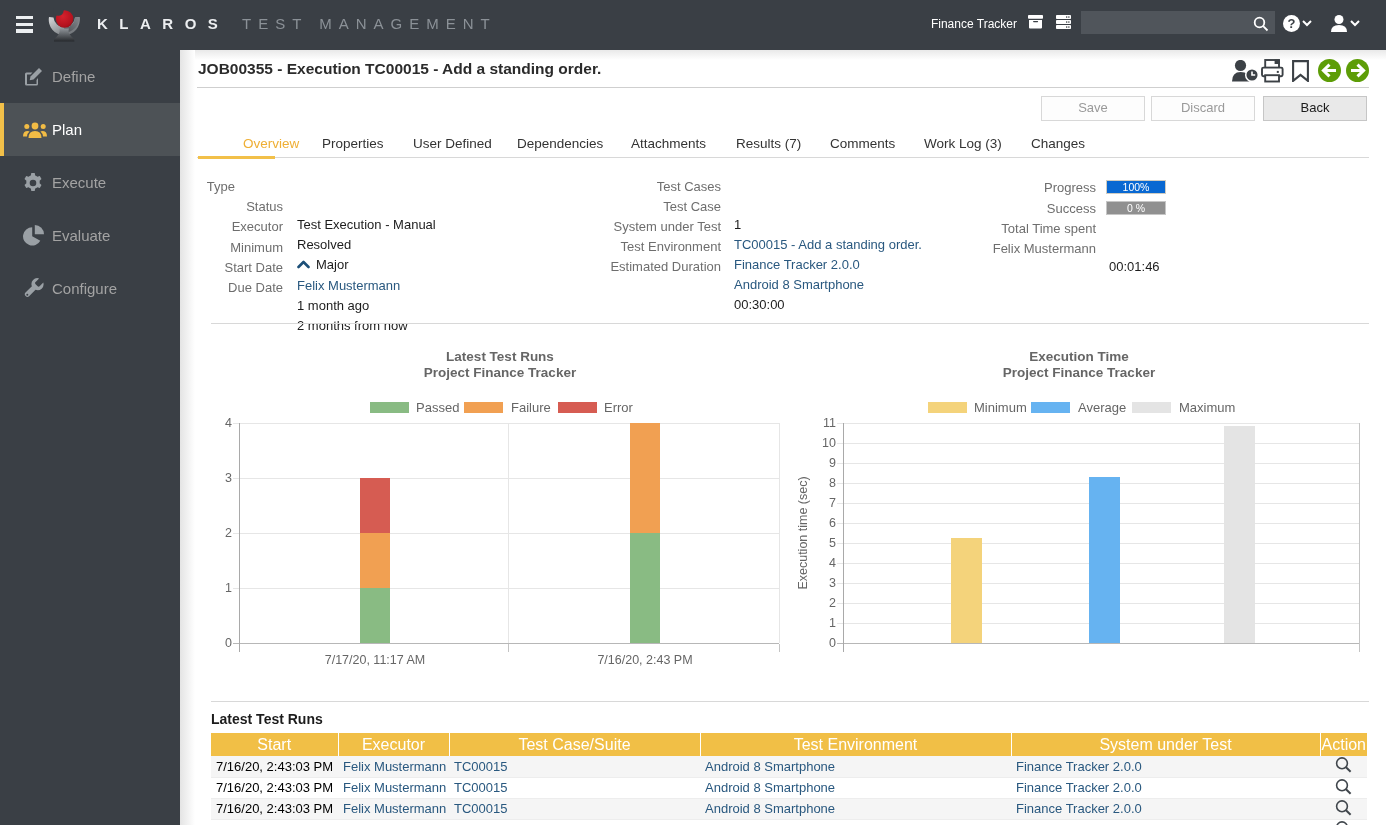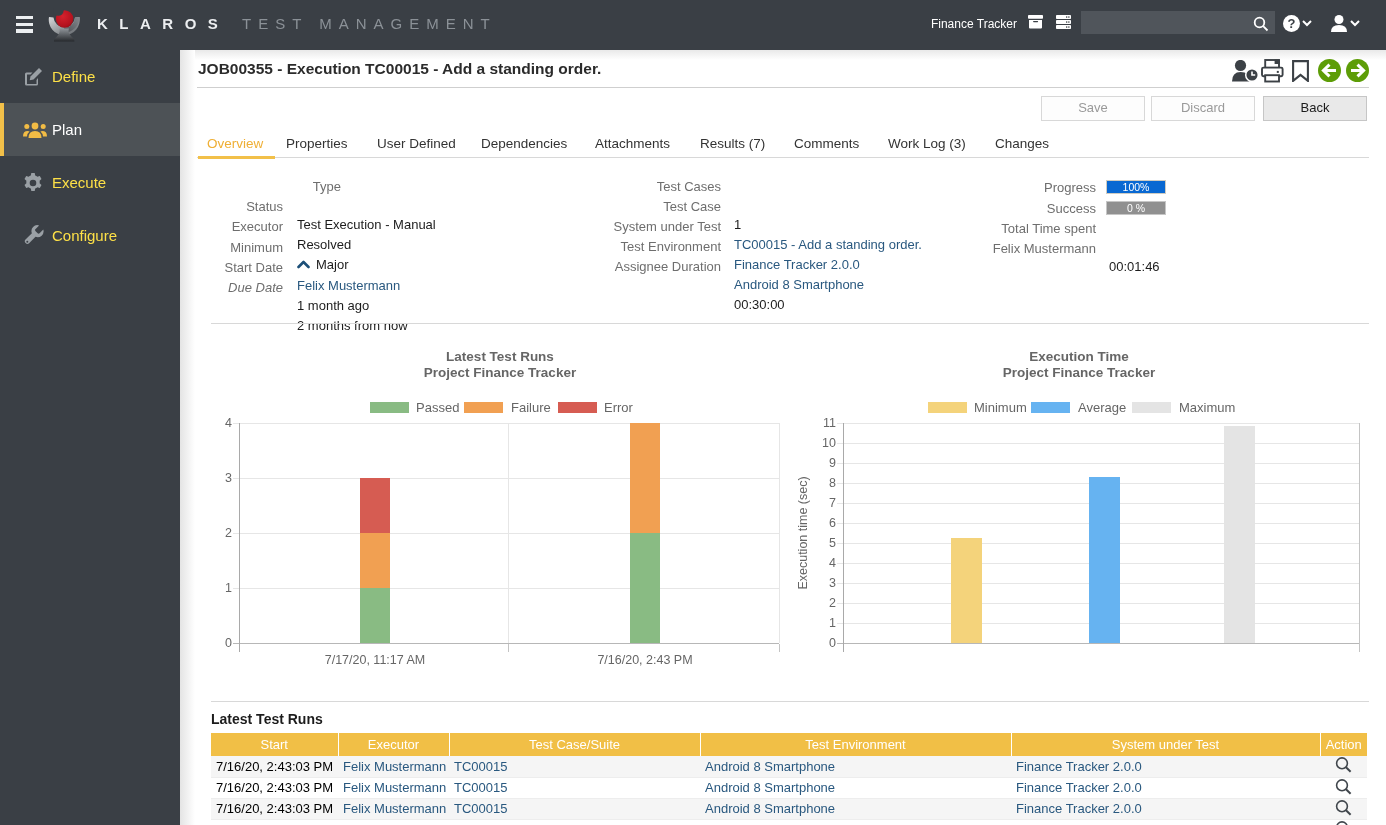--- a/index.html
+++ b/index.html
@@ -7,49 +7,49 @@
   .abs { position:absolute; }
   
   #header { position:absolute; top:0; left:0; width:1386px; height:50px; background:#3a3f45; z-index:30; }
   #burger div { width:17px; height:3.4px; background:#eceff1; margin-bottom:3.2px; }
   #klaros { position:absolute; left:97px; top:15px; color:#eceef0; font-size:15px; font-weight:bold; letter-spacing:11.5px; }
   #testman { position:absolute; left:242px; top:15px; color:#8b9197; font-size:15px; font-weight:normal; letter-spacing:7px; }
   #ftracker { position:absolute; left:917px; top:17px; width:100px; text-align:right; color:#fff; font-size:12px; }
   #searchbox { position:absolute; left:1081px; top:11px; width:194px; height:23px; background:#50555b; }
   
   #sidebar { position:absolute; top:50px; left:0; width:180px; height:775px; background:#3a3f45; z-index:20; }
-  .nav-item { position:relative; height:53px; display:flex; align-items:center; color:#fde047; font-size:15px; }
+  .nav-item { position:relative; height:53px; display:flex; align-items:center; color:#a3a3a3; font-size:15px; }
   .nav-item svg { position:absolute; left:23px; }
   .nav-item span { position:absolute; left:52px; }
   .nav-item.active { background:#4d5256; color:#fff; }
   .nav-item.active::before { content:""; position:absolute; left:0; top:0; width:4px; height:53px; background:#f2c049; }
   
   #main { position:absolute; top:50px; left:180px; width:1206px; height:775px; background:#fff; }
   #topshadow { position:absolute; top:0; left:0; width:1206px; height:10px; background:linear-gradient(#e9e9e9,#ffffff); }
   #leftshadow { position:absolute; top:0; left:0; width:15px; height:775px; background:linear-gradient(90deg,#e4e4e4,#ffffff); }
   #title { position:absolute; left:18px; top:10px; font-size:15.5px; font-weight:bold; color:#2b2b2b; }
   #titleline { position:absolute; left:17px; top:37px; width:1172px; border-top:1px solid #cfcfcf; }
   .btn { position:absolute; top:46px; width:104px; height:25px; font-size:13px; text-align:center; line-height:22px; border:1px solid #d8d8d8; background:#fdfdfd; color:#9a9a9a; }
   #btn-back { background:#e9e9e9; border:1px solid #c6c6c6; color:#1c1c1c; }
   
   #tabs { position:absolute; left:17px; top:83px; width:1172px; height:25px; border-bottom:1px solid #d8d8d8; font-size:13.5px; color:#333; }
-  #tabs span { position:absolute; top:3px; }
+  #tabs span { position:absolute; top:3px;margin-left:36px; }
   #tab-active { color:#efaf35; }
   #tabunderline { position:absolute; left:1px; top:23px; width:77px; height:3px; background:#f2c049; }
   
   .lbl { position:absolute; color:#6e6e6e; font-size:13px; text-align:right; }
   .val { position:absolute; color:#1c1c1c; font-size:13px;margin-top:38px; }
   a.link { color:#29587f; text-decoration:none; }
   .pbar { position:absolute; width:60px; height:14px; font-size:10.5px; color:#fff; text-align:center; line-height:13px; border:1px solid #cfccc2; }
   #secline1 { position:absolute; left:31px; top:273px; width:1158px; border-top:1px solid #d8d8d8; }
   #secline2 { position:absolute; left:31px; top:651px; width:1158px; border-top:1px solid #d8d8d8; }
   #ltr-head { position:absolute; left:31px; top:661px; font-size:14px; font-weight:bold; color:#1c1c1c; }
   
   #ttable { position:absolute; left:31px; top:683px; width:1156px; border-collapse:collapse; font-size:13px; table-layout:fixed; }
-  #ttable th { background:#f1bf46; color:#fff; font-weight:normal; font-size:13px; height:23px; border-left:1px solid #fff; }
+  #ttable th { background:#f1bf46; color:#fff; font-weight:normal; font-size:16px; height:23px; border-left:1px solid #fff; }
   #ttable th:first-child { border-left:none; }
   #ttable td { height:21px; padding:0 0 0 5px; border-bottom:1px solid #ededed; white-space:nowrap; overflow:hidden; }
   #ttable tr.odd td { background:#f5f5f5; }
 </style>
 </head>
 <body>
 
 <div id="header">
   <div id="burger" style="position:absolute;left:16px;top:16px;">
       <div></div>
@@ -151,20 +151,27 @@
       <span>Plan</span>
     </div>
   <div class="nav-item">
       <svg width="20" height="20" viewBox="0 0 20 20">
         <path fill="#9aa0a5" d="M8.3 0 h3.4 l0.5 2.5 a7.6 7.6 0 0 1 2.2 1.3 l2.4 -0.8 1.7 3 -1.9 1.7 a7.6 7.6 0 0 1 0 2.6 l1.9 1.7 -1.7 3 -2.4 -0.8 a7.6 7.6 0 0 1 -2.2 1.3 l-0.5 2.5 h-3.4 l-0.5 -2.5 a7.6 7.6 0 0 1 -2.2 -1.3 l-2.4 0.8 -1.7 -3 1.9 -1.7 a7.6 7.6 0 0 1 0 -2.6 l-1.9 -1.7 1.7 -3 2.4 0.8 a7.6 7.6 0 0 1 2.2 -1.3 z M10 6.7 a3.3 3.3 0 1 0 0 6.6 a3.3 3.3 0 0 0 0 -6.6 z"></path>
       </svg>
       <span>Execute</span>
     </div>
   <div class="nav-item">
       <svg width="21" height="21" viewBox="0 0 21 21">
+        <path fill="#9aa0a5" d="M9.2 2.2 A9.2 9.2 0 1 0 17.3 15.8 L9.2 11.2 Z"></path>
+        <path fill="#9aa0a5" d="M11.8 0 a9.2 9.2 0 0 1 9.2 9.2 l-9.2 0 z"></path>
+      </svg>
+      <span>Evaluate</span>
+    </div>
+  <div class="nav-item">
+      <svg width="21" height="21" viewBox="0 0 21 21">
         <path fill="#9aa0a5" d="M20.3 4.6 a5.9 5.9 0 0 1 -7.8 7.2 l-6.4 6.4 a2.55 2.55 0 0 1 -3.6 -3.6 l6.4 -6.4 a5.9 5.9 0 0 1 7.2 -7.8 l-3.5 3.5 a1.7 1.7 0 0 0 0 2.4 l1.8 1.8 a1.7 1.7 0 0 0 2.4 0 z"></path>
         <circle cx="4.3" cy="16.8" r="1" fill="#3a3f45"></circle>
       </svg>
       <span>Configure</span>
     </div>
 </div>
 
 <div id="main">
   <div id="topshadow"></div>
   <div id="leftshadow"></div>
@@ -206,40 +213,40 @@
     <span style="left:180px">User Defined</span>
     <span style="left:284px">Dependencies</span>
     <span style="left:398px">Attachments</span>
     <span style="left:503px">Results (7)</span>
     <span style="left:597px">Comments</span>
     <span style="left:691px">Work Log (3)</span>
     <span style="left:798px">Changes</span>
     <div id="tabunderline"></div>
   </div>
 
-  <div class="lbl" style="right:1045px;top:129px;left:0;">Type</div>
+  <div class="lbl" style="right:1151px;top:129px;left:0;">Type</div>
   <div class="lbl" style="right:1103px;top:149px;left:0;">Status</div>
   <div class="lbl" style="right:1103px;top:169px;left:0;">Executor</div>
   <div class="lbl" style="right:1103px;top:190px;left:0;">Minimum</div>
   <div class="lbl" style="right:1103px;top:210px;left:0;">Start Date</div>
-  <div class="lbl" style="right:1103px;top:230px;left:0;font-style:italic;">Due Date</div>
+  <div class="lbl" style="right:1103px;top:230px;left:0;">Due Date</div>
   <div class="val" style="left:117px;top:129px;">Test Execution - Manual</div>
   <div class="val" style="left:117px;top:149px;">Resolved</div>
   <div class="val" style="left:117px;top:169px;"><svg width="13" height="9" viewBox="0 0 13 9" style="margin-right:6px">
         <path d="M1.5 7 L6.5 2 L11.5 7" stroke="#1c4f78" stroke-width="2.6" fill="none" stroke-linecap="round" stroke-linejoin="round"></path>
       </svg>Major</div>
   <div class="val" style="left:117px;top:190px;"><a class="link" href="#">Felix Mustermann</a></div>
   <div class="val" style="left:117px;top:210px;">1 month ago</div>
   <div class="val" style="left:117px;top:230px;">2 months from now</div>
 
   <div class="lbl" style="right:665px;top:129px;left:300px;">Test Cases</div>
   <div class="lbl" style="right:665px;top:149px;left:296px;">Test Case</div>
   <div class="lbl" style="right:665px;top:169px;left:300px;">System under Test</div>
   <div class="lbl" style="right:665px;top:189px;left:300px;">Test Environment</div>
-  <div class="lbl" style="right:665px;top:209px;left:300px;">Assignee Duration</div>
+  <div class="lbl" style="right:665px;top:209px;left:300px;">Estimated Duration</div>
   <div class="val" style="left:554px;top:129px;">1</div>
   <div class="val" style="left:554px;top:149px;"><a class="link" href="#">TC00015 - Add a standing order.</a></div>
   <div class="val" style="left:554px;top:169px;"><a class="link" href="#">Finance Tracker 2.0.0</a></div>
   <div class="val" style="left:554px;top:189px;"><a class="link" href="#">Android 8 Smartphone</a></div>
   <div class="val" style="left:554px;top:209px;">00:30:00</div>
 
   <div class="lbl" style="right:290px;top:130px;left:700px;">Progress</div>
   <div class="lbl" style="right:290px;top:151px;left:700px;">Success</div>
   <div class="lbl" style="right:290px;top:171px;left:700px;">Total Time spent</div>
   <div class="lbl" style="right:290px;top:191px;left:700px;">Felix Mustermann</div>

